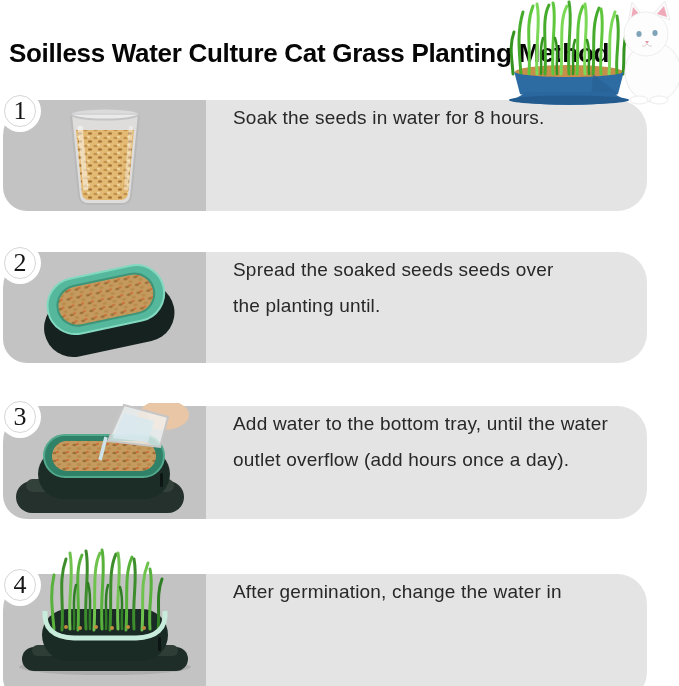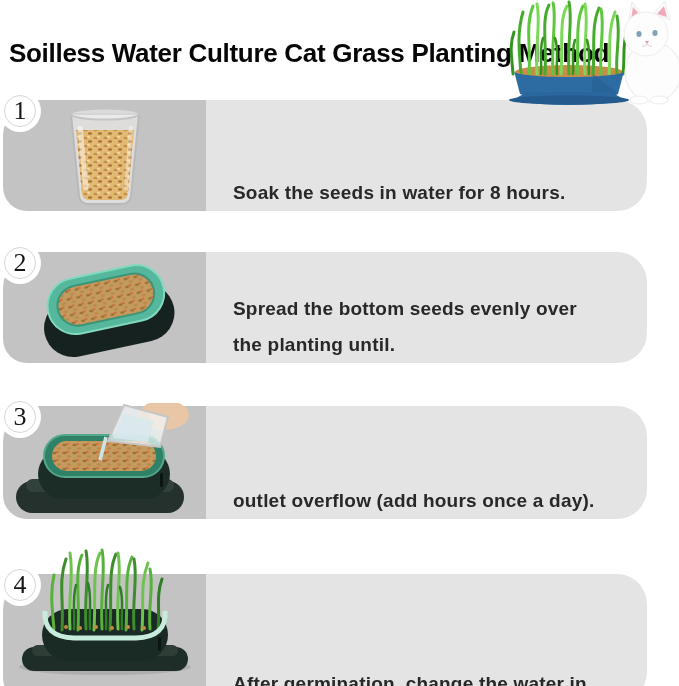--- a/index.html
+++ b/index.html
@@ -12,21 +12,21 @@
   .step{position:absolute;left:3px;width:644px;}
   #step1{top:100px;height:111px;}
   #step2{top:252px;height:111px;}
   #step3{top:406px;height:113px;}
   #step4{top:574px;height:128px;}
 
   .panel{position:absolute;left:0;top:0;bottom:0;width:203px;background:#c3c3c3;
          border-radius:36px 0 0 24px;}
   .bubble{position:absolute;left:203px;right:0;top:0;bottom:0;background:#e4e4e4;
           border-radius:0 30px 30px 0;display:flex;flex-direction:column;
-          justify-content:flex-end;padding-left:27px;box-sizing:border-box;font-weight:bold;}
+          justify-content:flex-start;padding-left:27px;box-sizing:border-box;}
   .line{font-size:19px;line-height:36px;color:#282828;letter-spacing:.2px;white-space:nowrap;}
   .line:empty{display:none;}
   .badge{position:absolute;left:1px;top:-5px;width:30px;height:30px;background:#fff;
          border:1px solid #d6d6d6;border-radius:50%;box-shadow:0 0 0 5px #fff;
          display:flex;align-items:center;justify-content:center;z-index:2;
          font-family:"Liberation Serif","DejaVu Serif",serif;font-size:26px;color:#161616;}
   .art{position:absolute;left:50%;transform:translateX(-50%);}
   #step1 .art{top:4px;}
   #step2 .art{top:6px;}
   #step3 .art{top:-3px;}
@@ -125,21 +125,21 @@
           </pattern>
         </defs>
         <g transform="rotate(-12 86 52)">
           <rect x="22" y="34" width="132" height="58" rx="29" fill="#16221f"></rect>
           <rect x="30" y="14" width="118" height="56" rx="28" fill="#55b79c" stroke="#83d9bf" stroke-width="2"></rect>
           <rect x="40" y="22" width="98" height="40" rx="20" fill="url(#sp2)" stroke="#3e9478" stroke-width="2"></rect>
         </g>
       </svg>
     </div>
     <div class="bubble">
-      <div class="line">Spread the bottom seeds evenly over</div>
+      <div class="line">Spread the soaked seeds seeds over</div>
       <div class="line">the planting until.</div>
     </div>
     <div class="badge">2</div>
   </section>
 
   <section class="step" id="step3">
     <div class="panel">
       <svg class="art" width="186" height="118" viewBox="0 0 186 118">
         <defs>
           <pattern id="sp3" width="10" height="8" patternUnits="userSpaceOnUse">
@@ -162,20 +162,21 @@
         <path d="M94,34 C92,42 90,50 88,57" stroke="#cde3ea" stroke-width="3.5" fill="none"></path>
         <g>
           <ellipse cx="152" cy="12" rx="25" ry="15" fill="#e9c6a6"></ellipse>
           <ellipse cx="131" cy="18" rx="7" ry="11" fill="#e2bb99"></ellipse>
           <path d="M96,38 L112,2 L156,14 L148,44 Z" fill="#f2f6f7" fill-opacity=".75" stroke="#c6c6c6" stroke-width="2"></path>
           <path d="M101,35 L112,10 L142,18 L136,39 Z" fill="#d8e9ee" fill-opacity=".85"></path>
         </g>
       </svg>
     </div>
     <div class="bubble">
+      <div class="line">Add water to the bottom tray, until the water</div>
       <div class="line">outlet overflow (add hours once a day).</div>
     </div>
     <div class="badge">3</div>
   </section>
 
   <section class="step" id="step4">
     <div class="panel">
       <svg class="art" width="186" height="132" viewBox="0 0 186 132">
         <ellipse cx="93" cy="122" rx="86" ry="8" fill="#aeaeae"></ellipse>
         <g>

